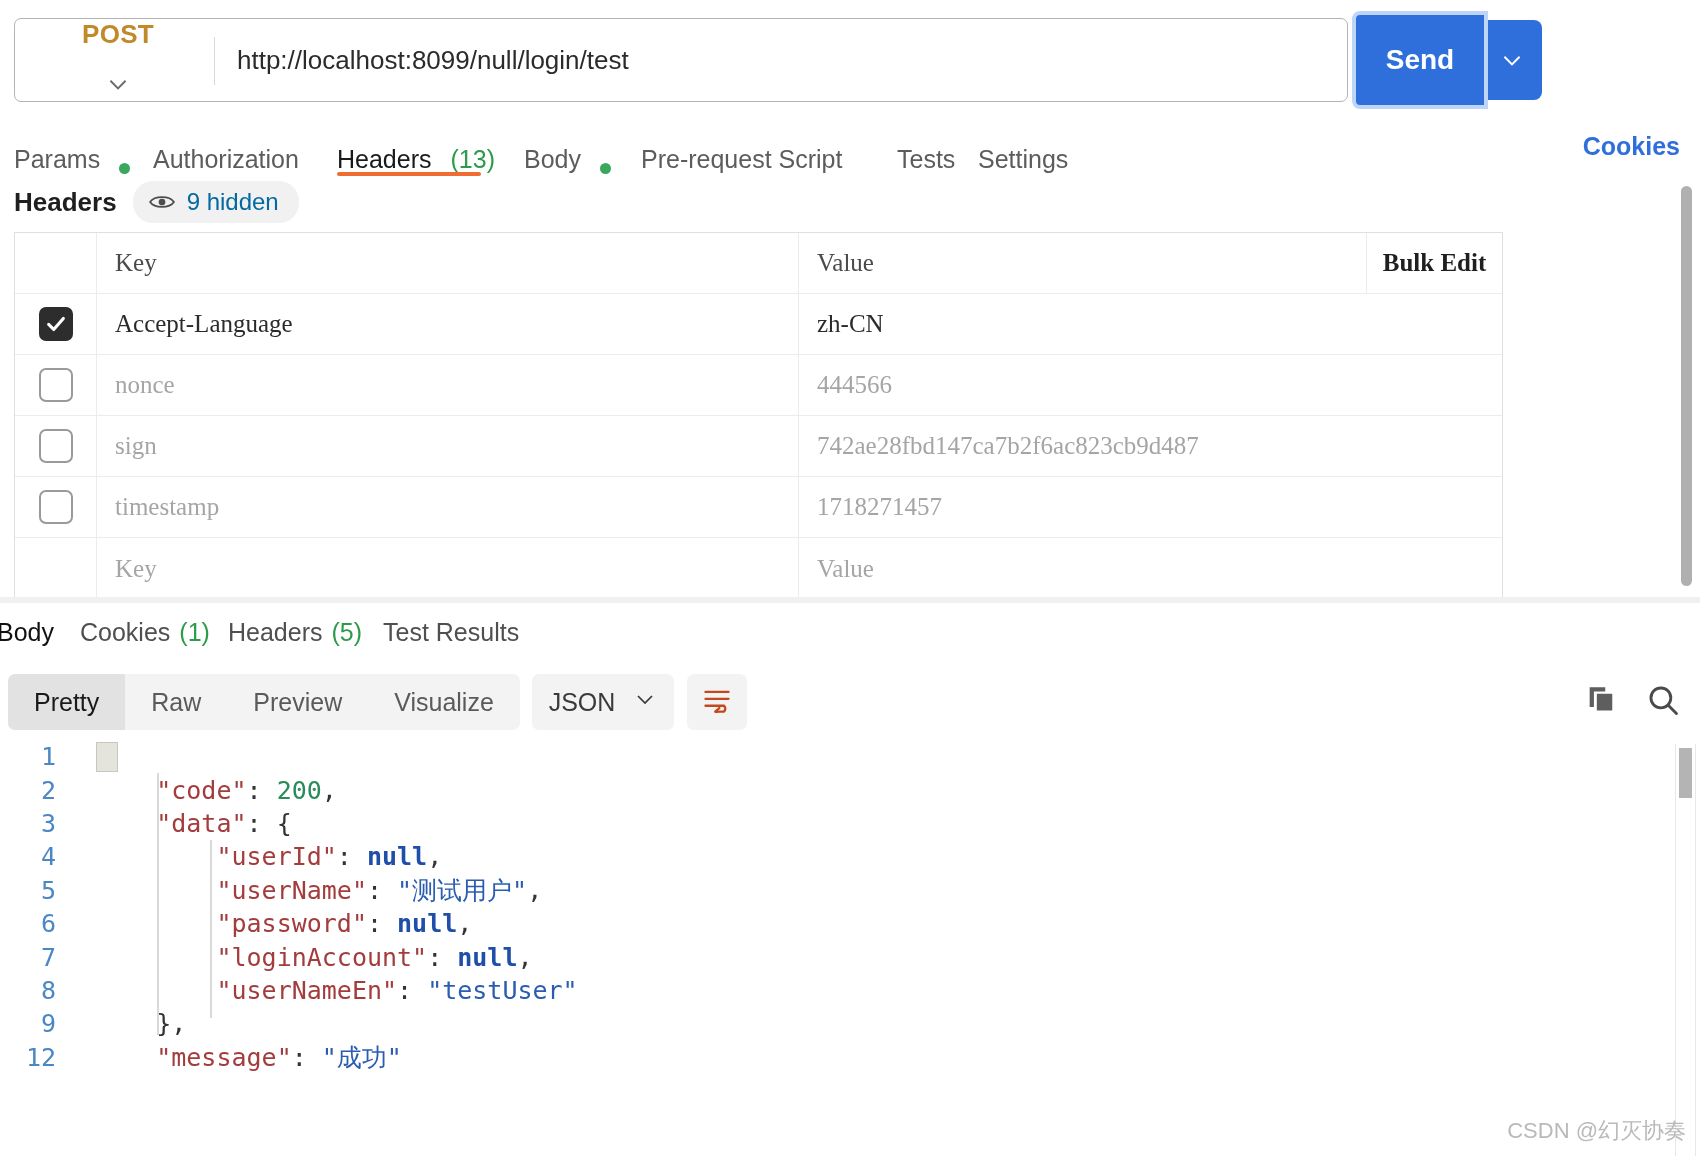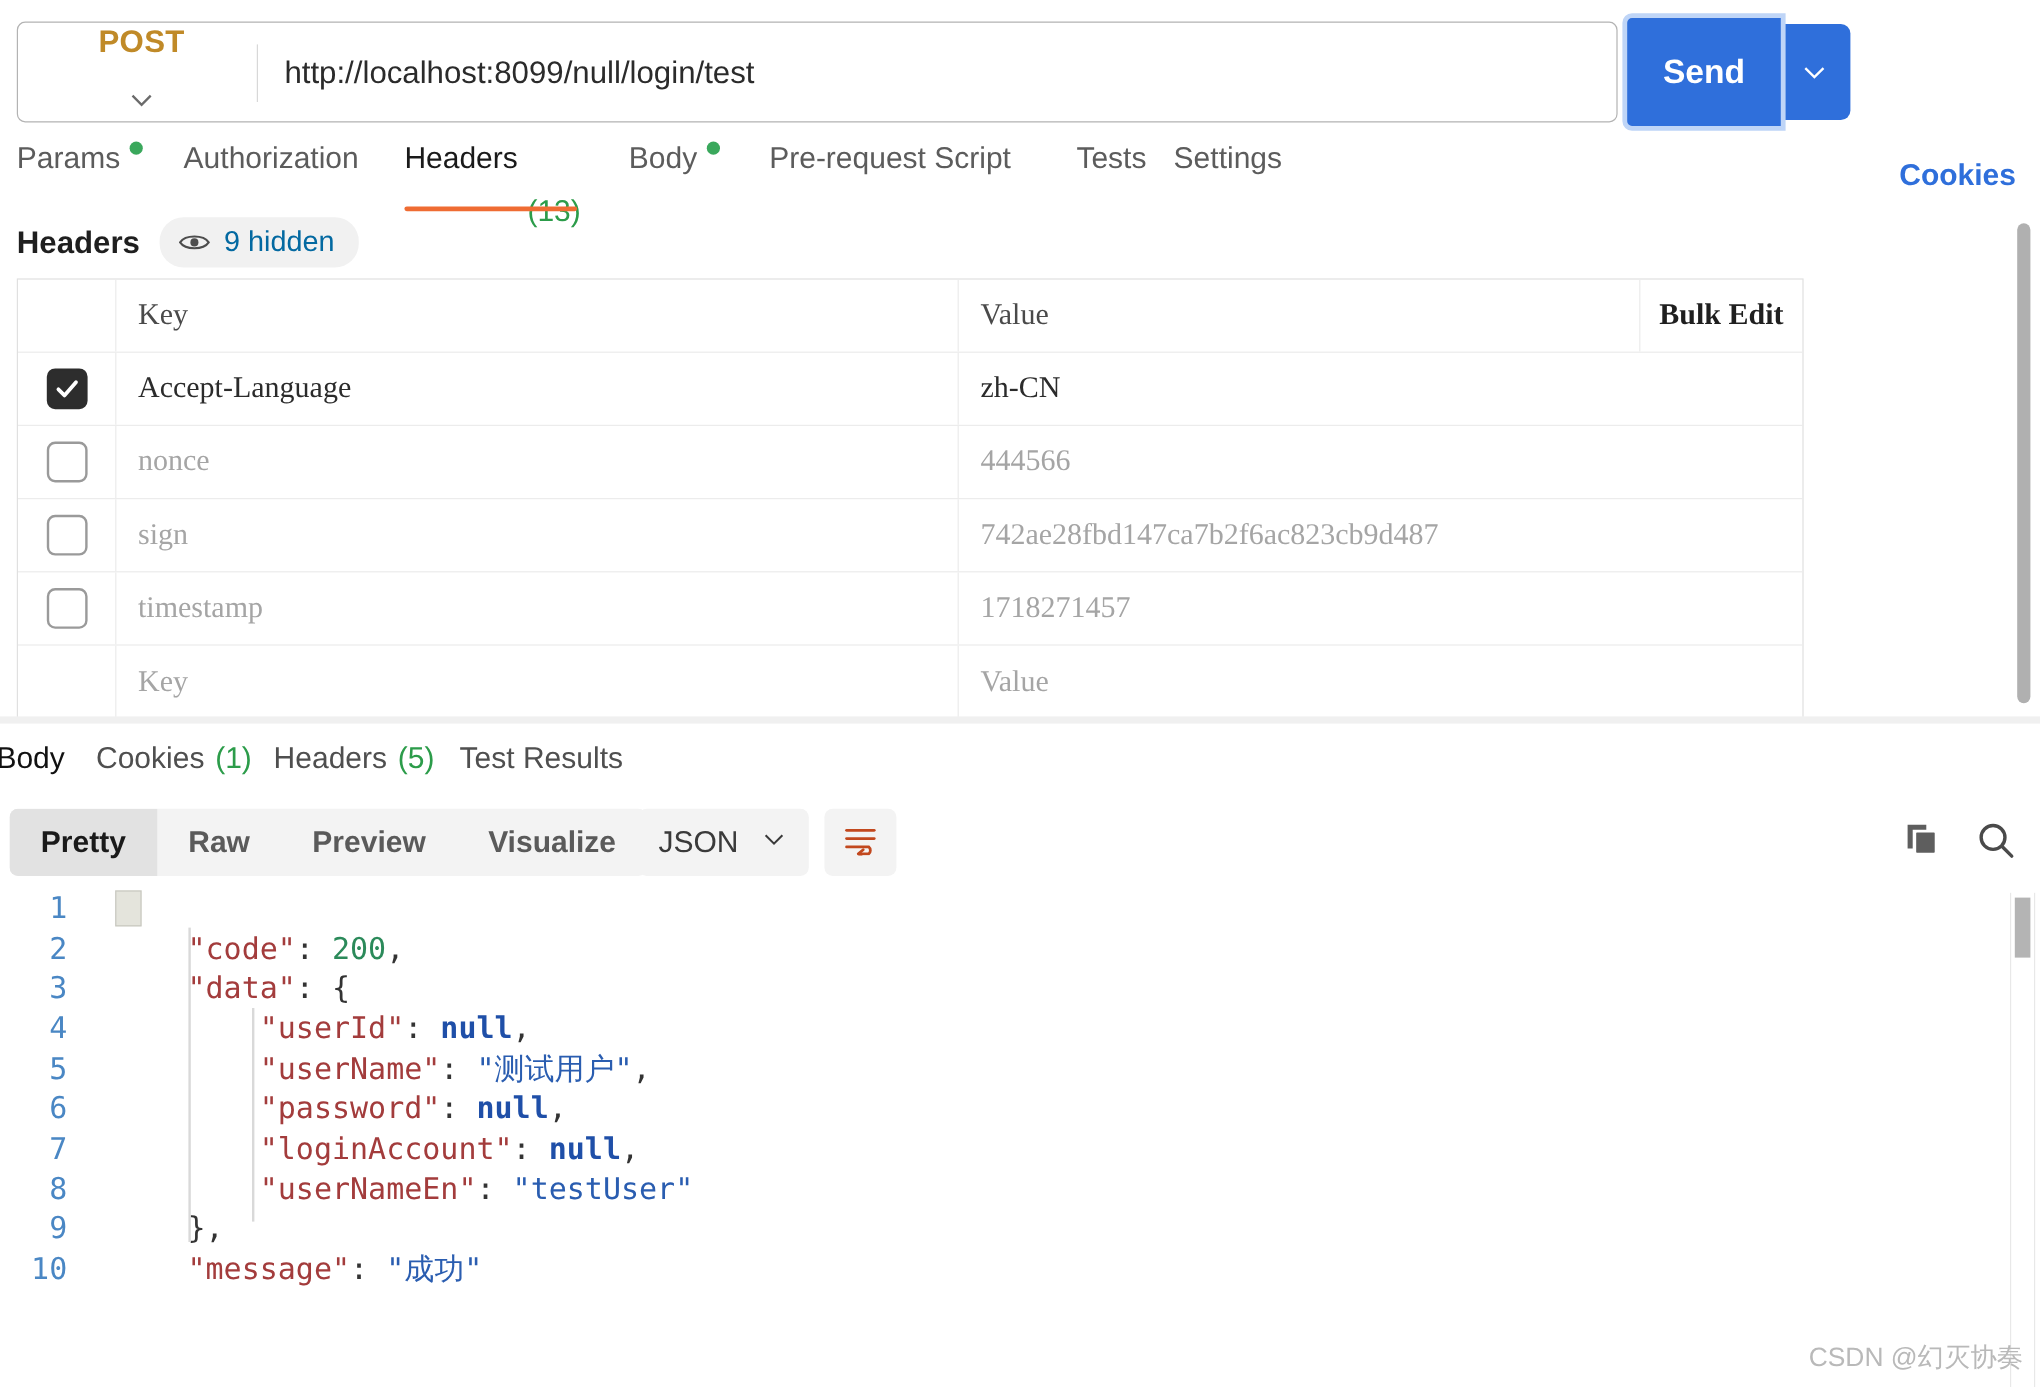--- a/index.html
+++ b/index.html
@@ -53,21 +53,21 @@
     display: flex; align-items: center; justify-content: center;
     color: #fff; font-size: 28px; font-weight: bold;
   }
 
   
   .req-tabs {
     position: absolute; left: 0; top: 118px; width: 1700px; height: 56px;
   }
   .req-tab {
     position: absolute; top: 0; height: 56px;
-    display: flex; align-items: flex-start; gap: 8px;
+    display: flex; align-items: flex-end; gap: 19px;
     font-size: 25px; color: #5c5c5c; white-space: nowrap;
   }
   .req-tab.active { color: #1a1a1a; font-weight: normal; }
   .req-tab .count { color: #2c9c4a; margin-top: 44px; }
   .dot-green {
     width: 11px; height: 11px; border-radius: 50%; background: #3aa85c;
     display: inline-block;
   }
   .tab-underline {
     position: absolute; left: 337px; top: 54px; width: 144px; height: 4px;
@@ -157,21 +157,21 @@
   
   .body-toolbar {
     position: absolute; left: 0; top: 672px; width: 1700px; height: 62px;
   }
   .seg {
     position: absolute; left: 8px; top: 2px; height: 56px;
     display: flex; background: #f3f3f3; border-radius: 7px; overflow: hidden;
   }
   .seg-item {
     display: flex; align-items: center; justify-content: center;
-    padding: 0 26px; font-size: 25px; color: #5a5a5a; height: 56px; font-weight: bold;
+    padding: 0 26px; font-size: 25px; color: #5a5a5a; height: 56px;
   }
   .seg-item.active { background: #e2e2e2; color: #1a1a1a; }
   .fmt-select {
     position: absolute; left: 532px; top: 2px; width: 142px; height: 56px;
     background: #f3f3f3; border-radius: 7px;
     display: flex; align-items: center; justify-content: center; gap: 18px;
     font-size: 25px; color: #3a3a3a;
   }
   .wrap-btn {
     position: absolute; left: 687px; top: 2px; width: 60px; height: 56px;
@@ -446,21 +446,21 @@
         </div>
         <div class="code-line">
           <span class="lineno">8</span>
           <span class="codetext">        <span class="k">"userNameEn"</span><span class="punc">: </span><span class="str">"testUser"</span></span>
         </div>
         <div class="code-line">
           <span class="lineno">9</span>
           <span class="codetext">    <span class="punc">},</span></span>
         </div>
         <div class="code-line">
-          <span class="lineno">10</span>
+          <span class="lineno">12</span>
           <span class="codetext">    <span class="k">"message"</span><span class="punc">: </span><span class="str">"成功"</span></span>
         </div>
       </div>
     <div class="fold-marker"></div>
   </div>
   <div class="guide1"></div>
   <div class="guide2"></div>
   <div class="code-scroll-track"></div>
   <div class="code-scrollbar"></div>
 

